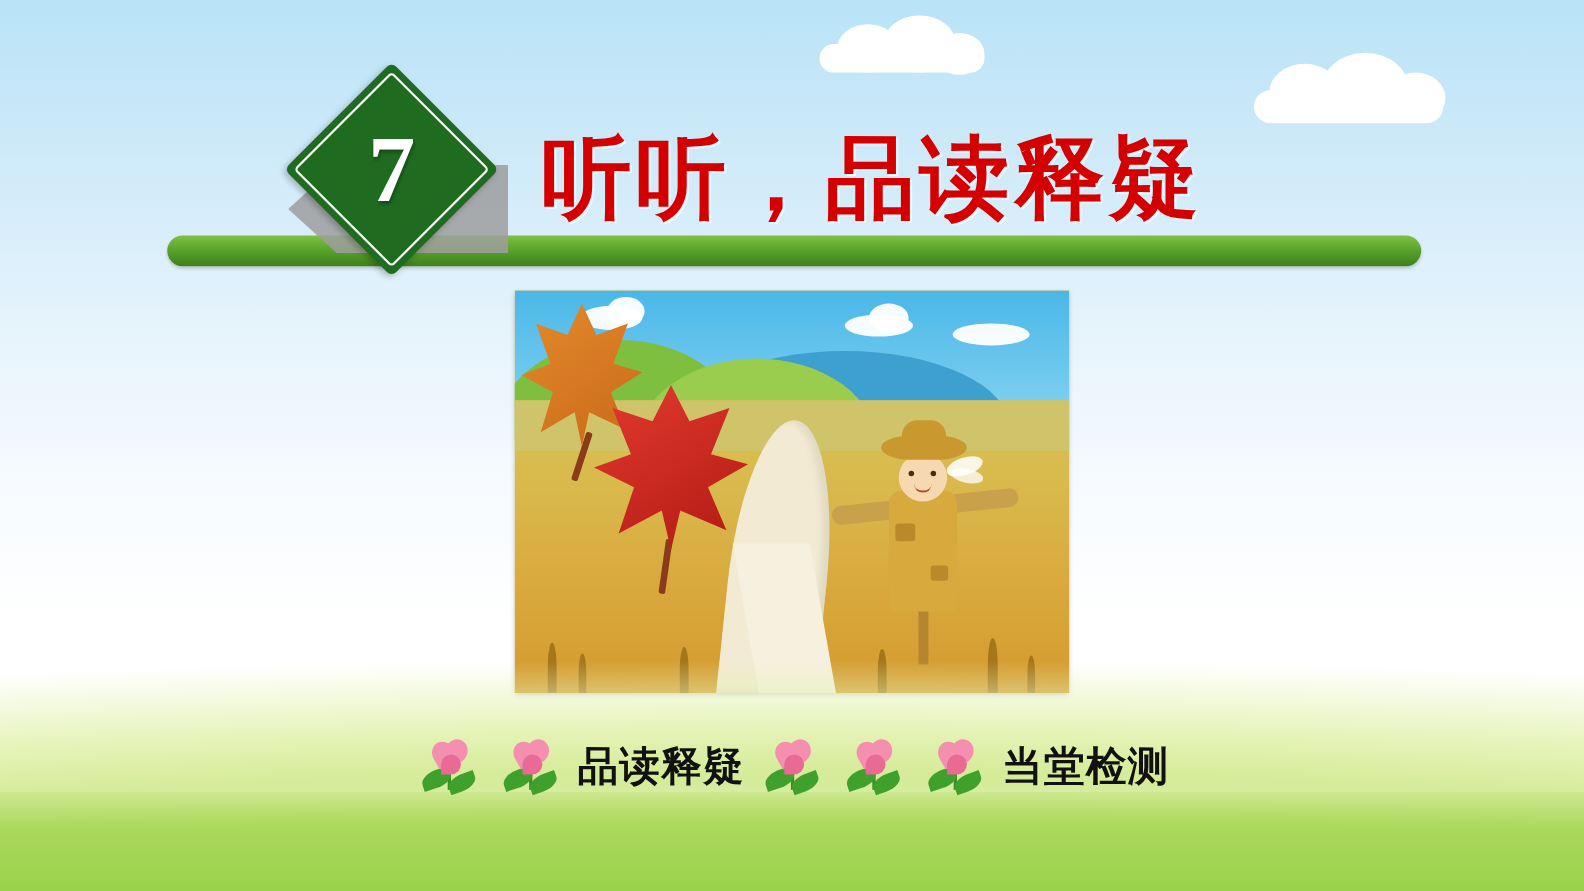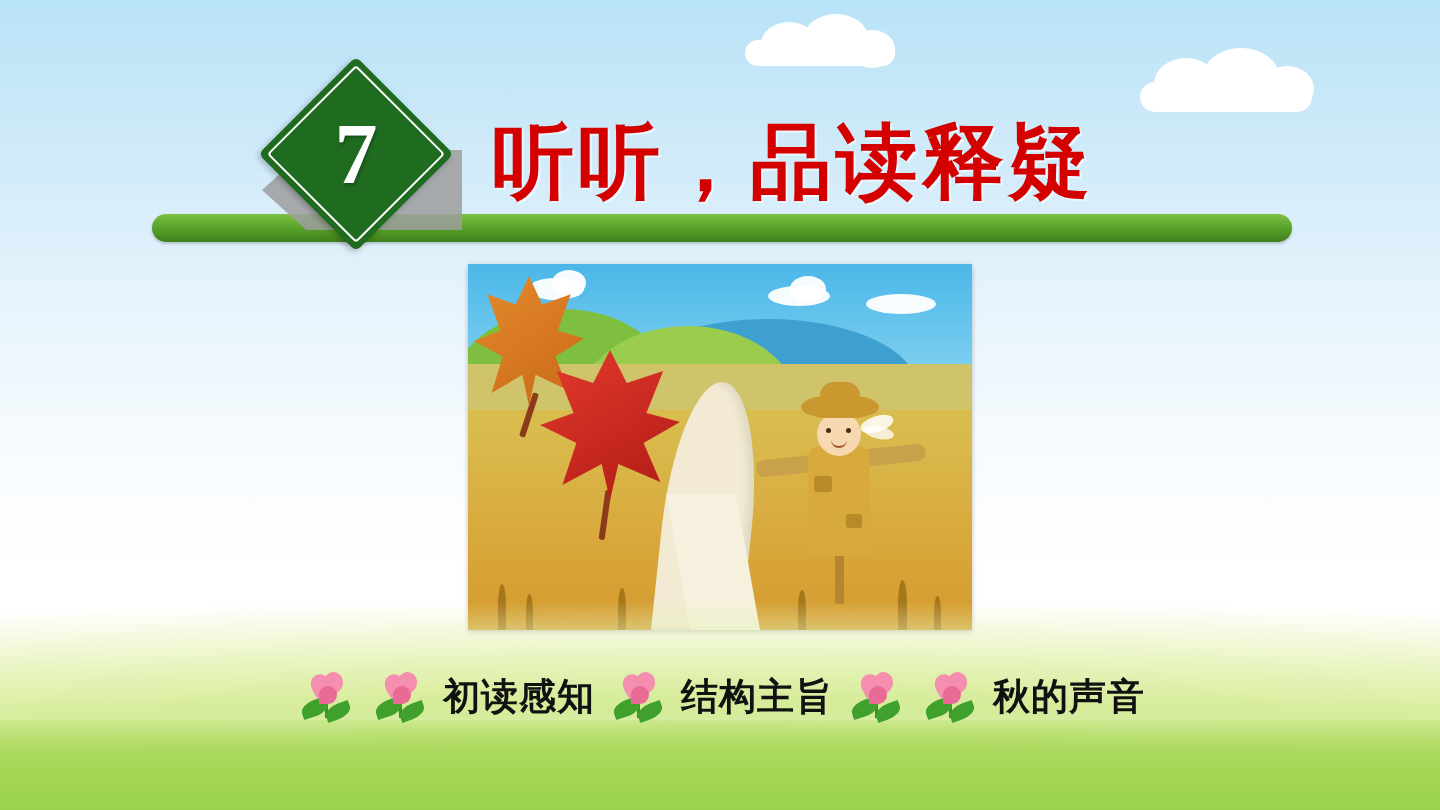--- a/index.html
+++ b/index.html
@@ -221,46 +221,45 @@
 
   <div class="flower">
     <div class="stem"></div>
     <div class="leafg" style="left:6px;top:30px;width:28px;height:16px;transform:rotate(-18deg);"></div>
     <div class="leafg" style="left:30px;top:34px;width:26px;height:15px;transform:rotate(160deg);"></div>
     <div class="petal" style="left:16px;top:4px;width:20px;height:22px;transform:rotate(-30deg);"></div>
     <div class="petal" style="left:28px;top:2px;width:20px;height:22px;transform:rotate(20deg);"></div>
     <div class="petal" style="left:24px;top:16px;width:18px;height:18px;transform:rotate(0deg);background:#e96a94;"></div>
   </div>
 
-  <div class="nav-item">初读感知</div>
-
-  <div class="flower">
-    <div class="stem"></div>
-    <div class="leafg" style="left:6px;top:30px;width:28px;height:16px;transform:rotate(-18deg);"></div>
-    <div class="leafg" style="left:30px;top:34px;width:26px;height:15px;transform:rotate(160deg);"></div>
-    <div class="petal" style="left:16px;top:4px;width:20px;height:22px;transform:rotate(-30deg);"></div>
-    <div class="petal" style="left:28px;top:2px;width:20px;height:22px;transform:rotate(20deg);"></div>
-    <div class="petal" style="left:24px;top:16px;width:18px;height:18px;transform:rotate(0deg);background:#e96a94;"></div>
-  </div>
-
-  <div class="nav-item">结构主旨</div>
-
-  <div class="flower">
-    <div class="stem"></div>
-    <div class="leafg" style="left:6px;top:30px;width:28px;height:16px;transform:rotate(-18deg);"></div>
-    <div class="leafg" style="left:30px;top:34px;width:26px;height:15px;transform:rotate(160deg);"></div>
-    <div class="petal" style="left:16px;top:4px;width:20px;height:22px;transform:rotate(-30deg);"></div>
-    <div class="petal" style="left:28px;top:2px;width:20px;height:22px;transform:rotate(20deg);"></div>
-    <div class="petal" style="left:24px;top:16px;width:18px;height:18px;transform:rotate(0deg);background:#e96a94;"></div>
-  </div>
-
-
-  <div class="flower">
-    <div class="stem"></div>
-    <div class="leafg" style="left:6px;top:30px;width:28px;height:16px;transform:rotate(-18deg);"></div>
-    <div class="leafg" style="left:30px;top:34px;width:26px;height:15px;transform:rotate(160deg);"></div>
-    <div class="petal" style="left:16px;top:4px;width:20px;height:22px;transform:rotate(-30deg);"></div>
-    <div class="petal" style="left:28px;top:2px;width:20px;height:22px;transform:rotate(20deg);"></div>
-    <div class="petal" style="left:24px;top:16px;width:18px;height:18px;transform:rotate(0deg);background:#e96a94;"></div>
-  </div>
-
-  <div class="nav-item">秋的声音</div>
+  <div class="nav-item">品读释疑</div>
+
+  <div class="flower">
+    <div class="stem"></div>
+    <div class="leafg" style="left:6px;top:30px;width:28px;height:16px;transform:rotate(-18deg);"></div>
+    <div class="leafg" style="left:30px;top:34px;width:26px;height:15px;transform:rotate(160deg);"></div>
+    <div class="petal" style="left:16px;top:4px;width:20px;height:22px;transform:rotate(-30deg);"></div>
+    <div class="petal" style="left:28px;top:2px;width:20px;height:22px;transform:rotate(20deg);"></div>
+    <div class="petal" style="left:24px;top:16px;width:18px;height:18px;transform:rotate(0deg);background:#e96a94;"></div>
+  </div>
+
+
+  <div class="flower">
+    <div class="stem"></div>
+    <div class="leafg" style="left:6px;top:30px;width:28px;height:16px;transform:rotate(-18deg);"></div>
+    <div class="leafg" style="left:30px;top:34px;width:26px;height:15px;transform:rotate(160deg);"></div>
+    <div class="petal" style="left:16px;top:4px;width:20px;height:22px;transform:rotate(-30deg);"></div>
+    <div class="petal" style="left:28px;top:2px;width:20px;height:22px;transform:rotate(20deg);"></div>
+    <div class="petal" style="left:24px;top:16px;width:18px;height:18px;transform:rotate(0deg);background:#e96a94;"></div>
+  </div>
+
+
+  <div class="flower">
+    <div class="stem"></div>
+    <div class="leafg" style="left:6px;top:30px;width:28px;height:16px;transform:rotate(-18deg);"></div>
+    <div class="leafg" style="left:30px;top:34px;width:26px;height:15px;transform:rotate(160deg);"></div>
+    <div class="petal" style="left:16px;top:4px;width:20px;height:22px;transform:rotate(-30deg);"></div>
+    <div class="petal" style="left:28px;top:2px;width:20px;height:22px;transform:rotate(20deg);"></div>
+    <div class="petal" style="left:24px;top:16px;width:18px;height:18px;transform:rotate(0deg);background:#e96a94;"></div>
+  </div>
+
+  <div class="nav-item">当堂检测</div>
 </div>
 
 </body></html>

